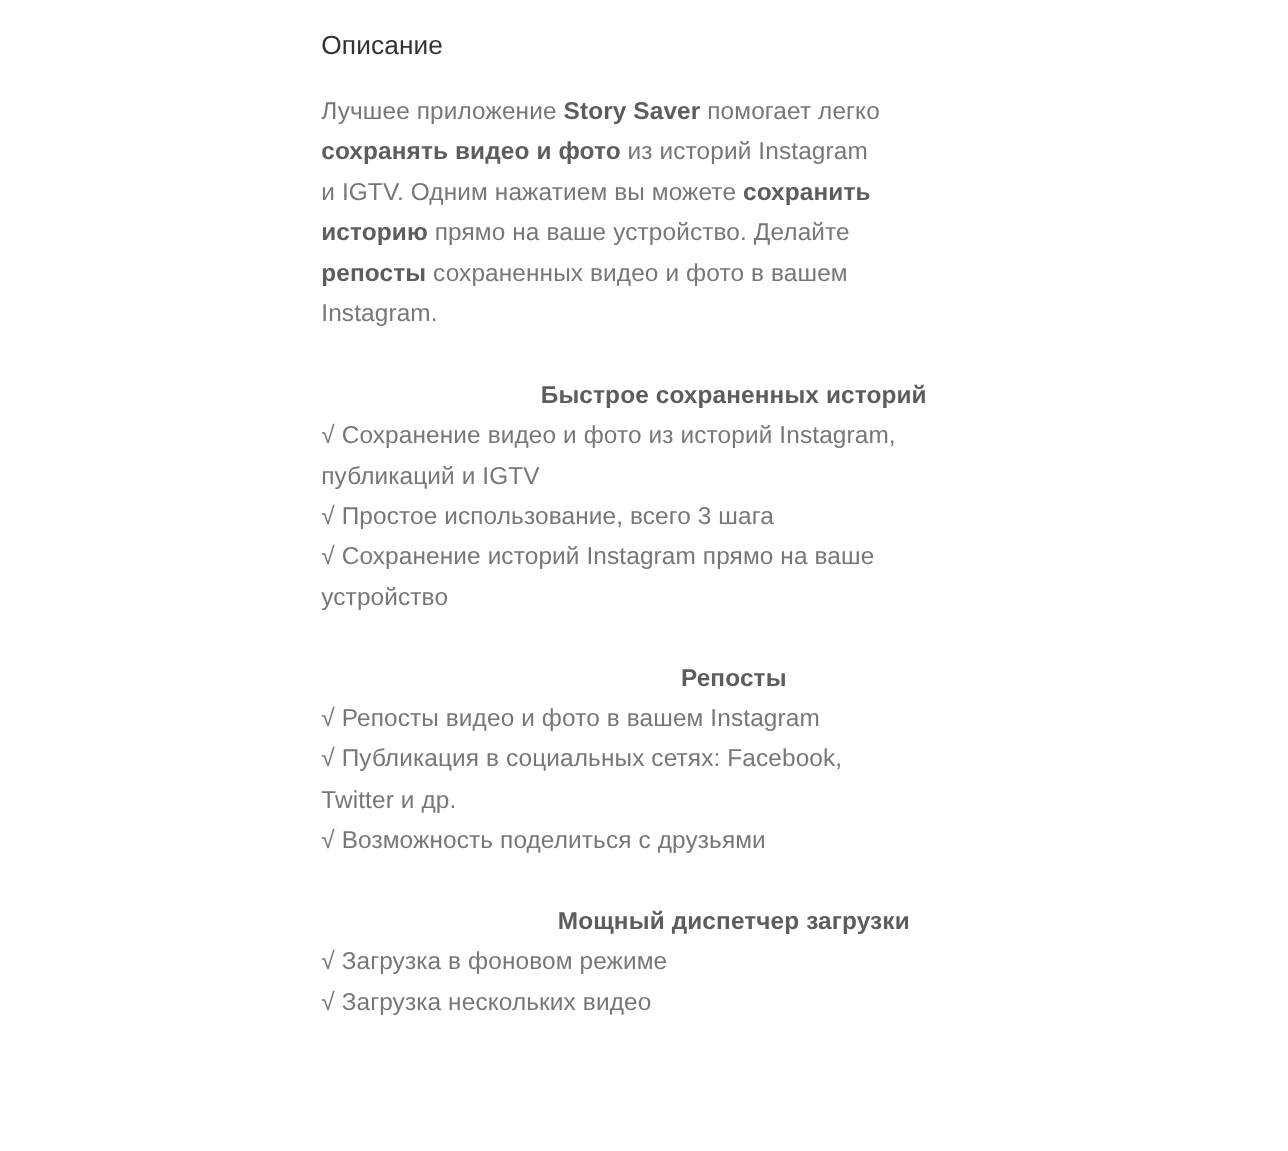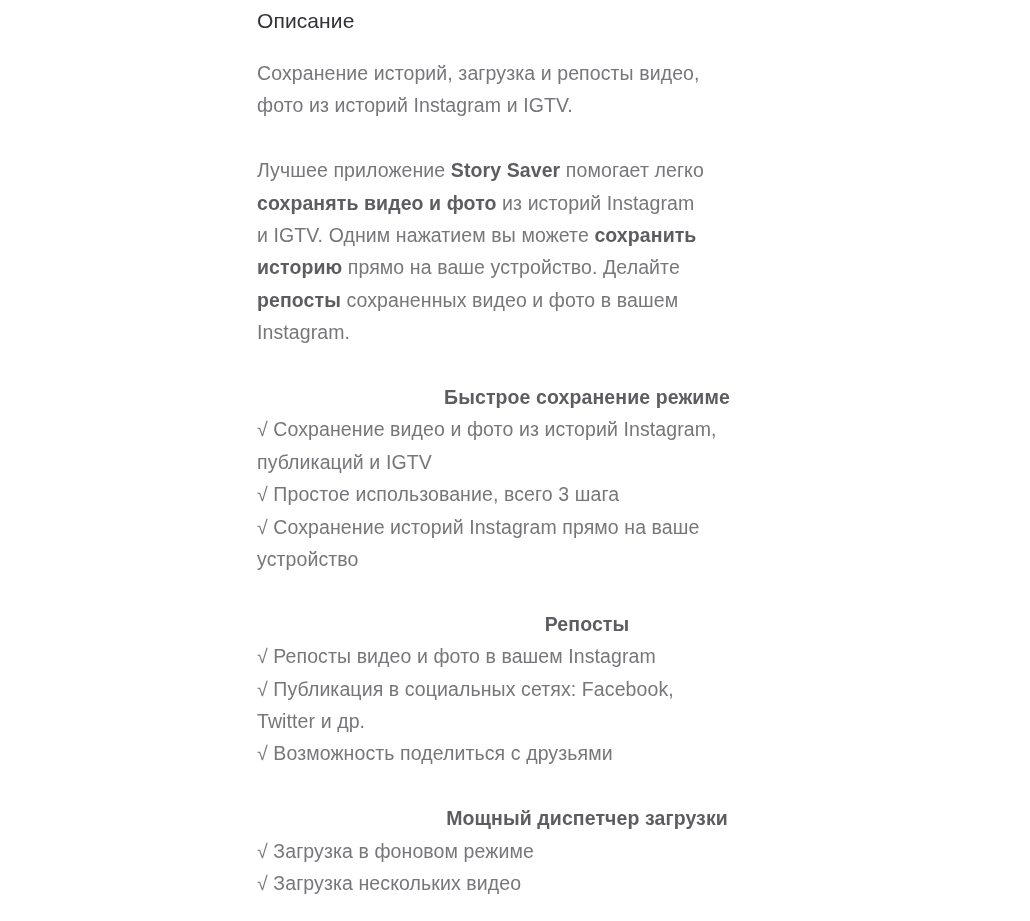--- a/index.html
+++ b/index.html
@@ -10,21 +10,21 @@
   body {
     width: 1030px;
     height: 921px;
     position: relative;
     overflow: hidden;
     font-family: "Liberation Sans", "DejaVu Sans", sans-serif;
   }
   .content {
     position: absolute;
     left: 257px;
-    top: 8px;
+    top: 24px;
     width: 660px;
   }
   .page-title {
     font-size: 21px;
     line-height: 26px;
     font-weight: 400;
     color: #323236;
     margin: 0 0 23px 0;
     letter-spacing: 0.1px;
   }
@@ -52,28 +52,26 @@
   .item {
     white-space: pre-line;
   }
 </style>
 </head>
 <body>
 
 <div class="content">
   <h2 class="page-title">Описание</h2>
   <div class="body-text">
-      <div class="para"><span>Сохранение историй, загрузка и репосты видео,
-фото из историй Instagram и IGTV.</span></div>
       <div class="para"><span>Лучшее приложение </span><span class="b">Story Saver</span><span> помогает легко
 </span><span class="b">сохранять видео и фото</span><span> из историй Instagram
 и IGTV. Одним нажатием вы можете </span><span class="b">сохранить
 историю</span><span> прямо на ваше устройство. Делайте
 </span><span class="b">репосты</span><span> сохраненных видео и фото в вашем
 Instagram.</span></div>
-      <div class="para"><div class="b section-heading">Быстрое сохранение режиме</div><div class="item">√ Сохранение видео и фото из историй Instagram,
+      <div class="para"><div class="b section-heading">Быстрое сохраненных историй</div><div class="item">√ Сохранение видео и фото из историй Instagram,
 публикаций и IGTV</div><div class="item">√ Простое использование, всего 3 шага</div><div class="item">√ Сохранение историй Instagram прямо на ваше
 устройство</div></div>
       <div class="para"><div class="b section-heading">Репосты</div><div class="item">√ Репосты видео и фото в вашем Instagram</div><div class="item">√ Публикация в социальных сетях: Facebook,
 Twitter и др.</div><div class="item">√ Возможность поделиться с друзьями</div></div>
       <div class="para"><div class="b section-heading">Мощный диспетчер загрузки</div><div class="item">√ Загрузка в фоновом режиме</div><div class="item">√ Загрузка нескольких видео</div></div>
     </div>
 </div>
 
 </body></html>

